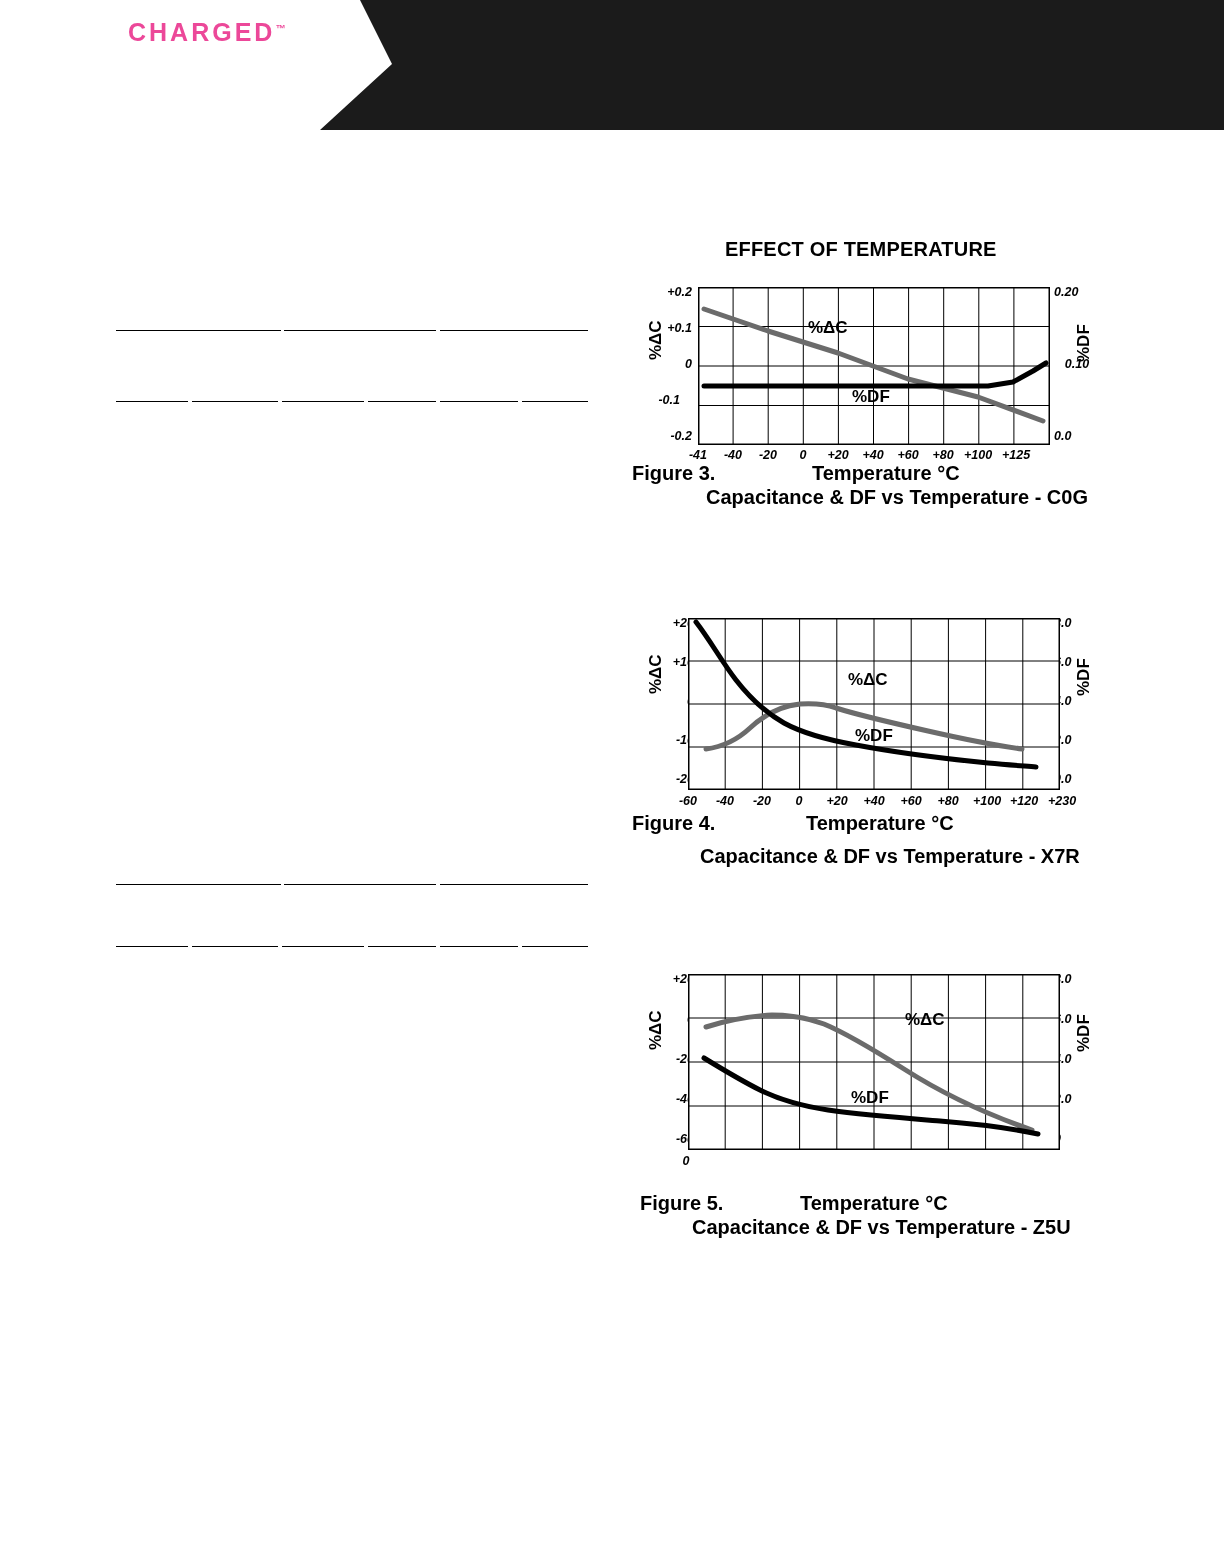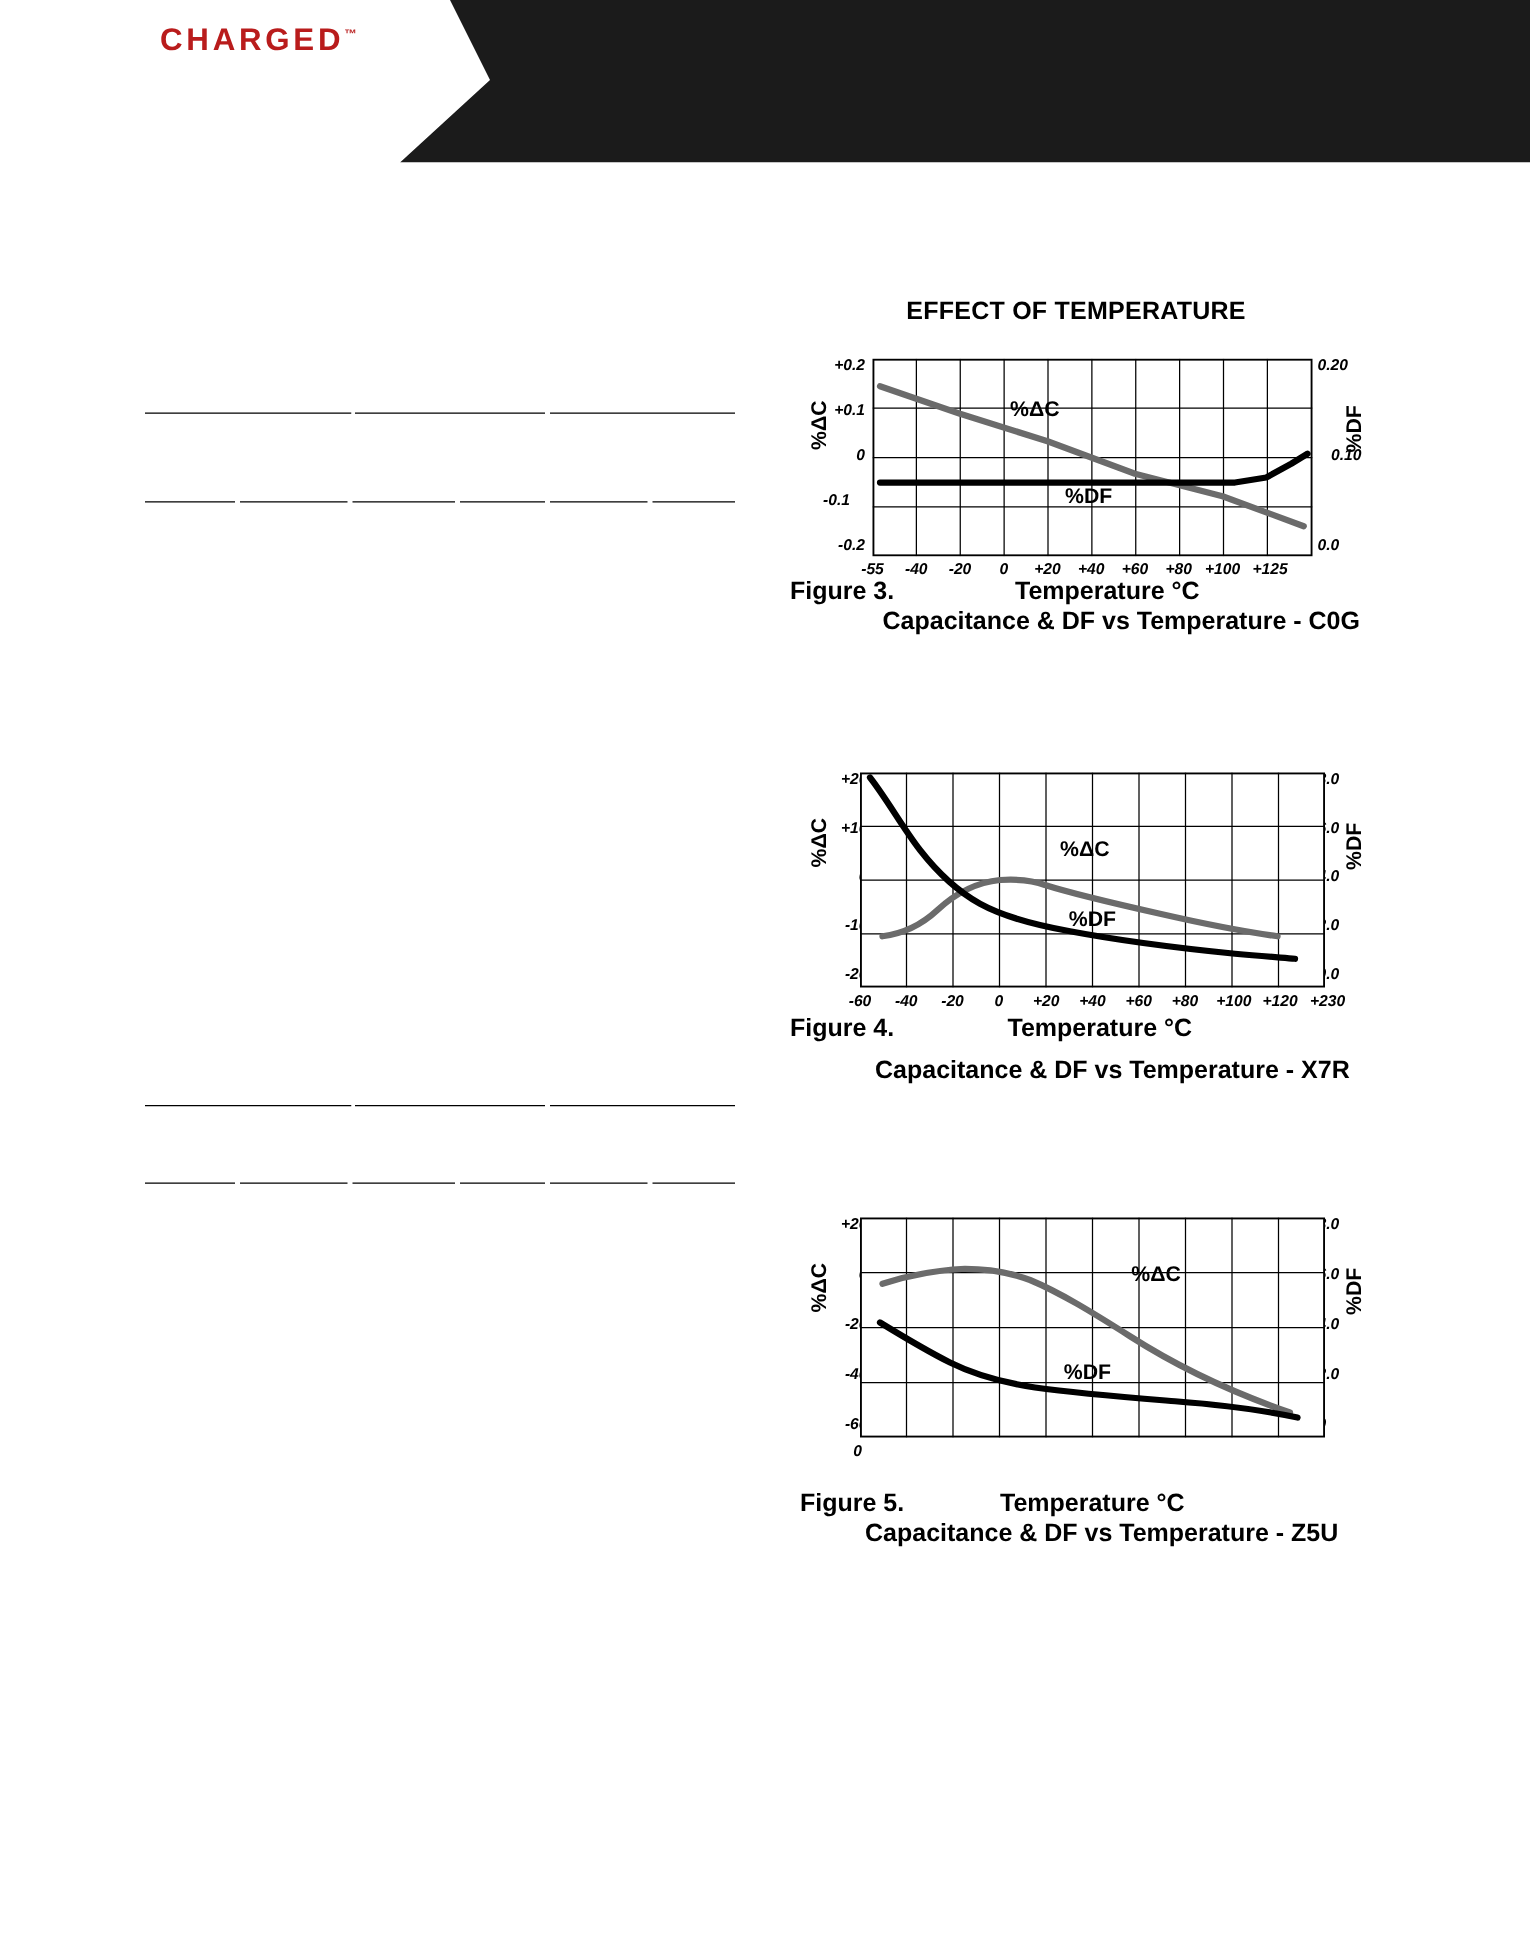--- a/index.html
+++ b/index.html
@@ -43,21 +43,21 @@
     font-size: 62px;
     letter-spacing: -1px;
     line-height: 60px;
     color: #000;
   }
   .logo-sub {
     font-family: "Liberation Sans", sans-serif;
     font-weight: bold;
     font-size: 25px;
     letter-spacing: 3px;
-    color: #b91c1c;
+    color: #ec4899;
     margin-top: -4px;
     padding-left: 44px;
   }
   .logo-tm {
     font-size: 10px;
     vertical-align: super;
     letter-spacing: 0;
   }
 
   
@@ -188,21 +188,21 @@
     </g>
 
     <path d="M6,22 L70,44 L140,66 L210,92 L280,110 L345,134" fill="none" stroke="#6b6b6b" stroke-width="5" stroke-linecap="round" stroke-linejoin="round"></path>
 
     <path d="M6,99 L250,99 L290,99 L315,95 L335,84 L348,76" fill="none" stroke="#000000" stroke-width="5" stroke-linecap="round" stroke-linejoin="round"></path>
   </svg>
 
   <div class="series-label" style="left:168px; top:36px;">%ΔC</div>
   <div class="series-label" style="left:212px; top:105px;">%DF</div>
 
-  <div class="tick tick-x" style="left:36px; top:166px; width:44px;">-55</div>
+  <div class="tick tick-x" style="left:36px; top:166px; width:44px;">-41</div>
   <div class="tick tick-x" style="left:71px; top:166px; width:44px;">-40</div>
   <div class="tick tick-x" style="left:106px; top:166px; width:44px;">-20</div>
   <div class="tick tick-x" style="left:141px; top:166px; width:44px;">0</div>
   <div class="tick tick-x" style="left:176px; top:166px; width:44px;">+20</div>
   <div class="tick tick-x" style="left:211px; top:166px; width:44px;">+40</div>
   <div class="tick tick-x" style="left:246px; top:166px; width:44px;">+60</div>
   <div class="tick tick-x" style="left:281px; top:166px; width:44px;">+80</div>
   <div class="tick tick-x" style="left:316px; top:166px; width:44px;">+100</div>
   <div class="tick tick-x" style="left:352px; top:166px; width:48px;">+125</div>
 </div>

